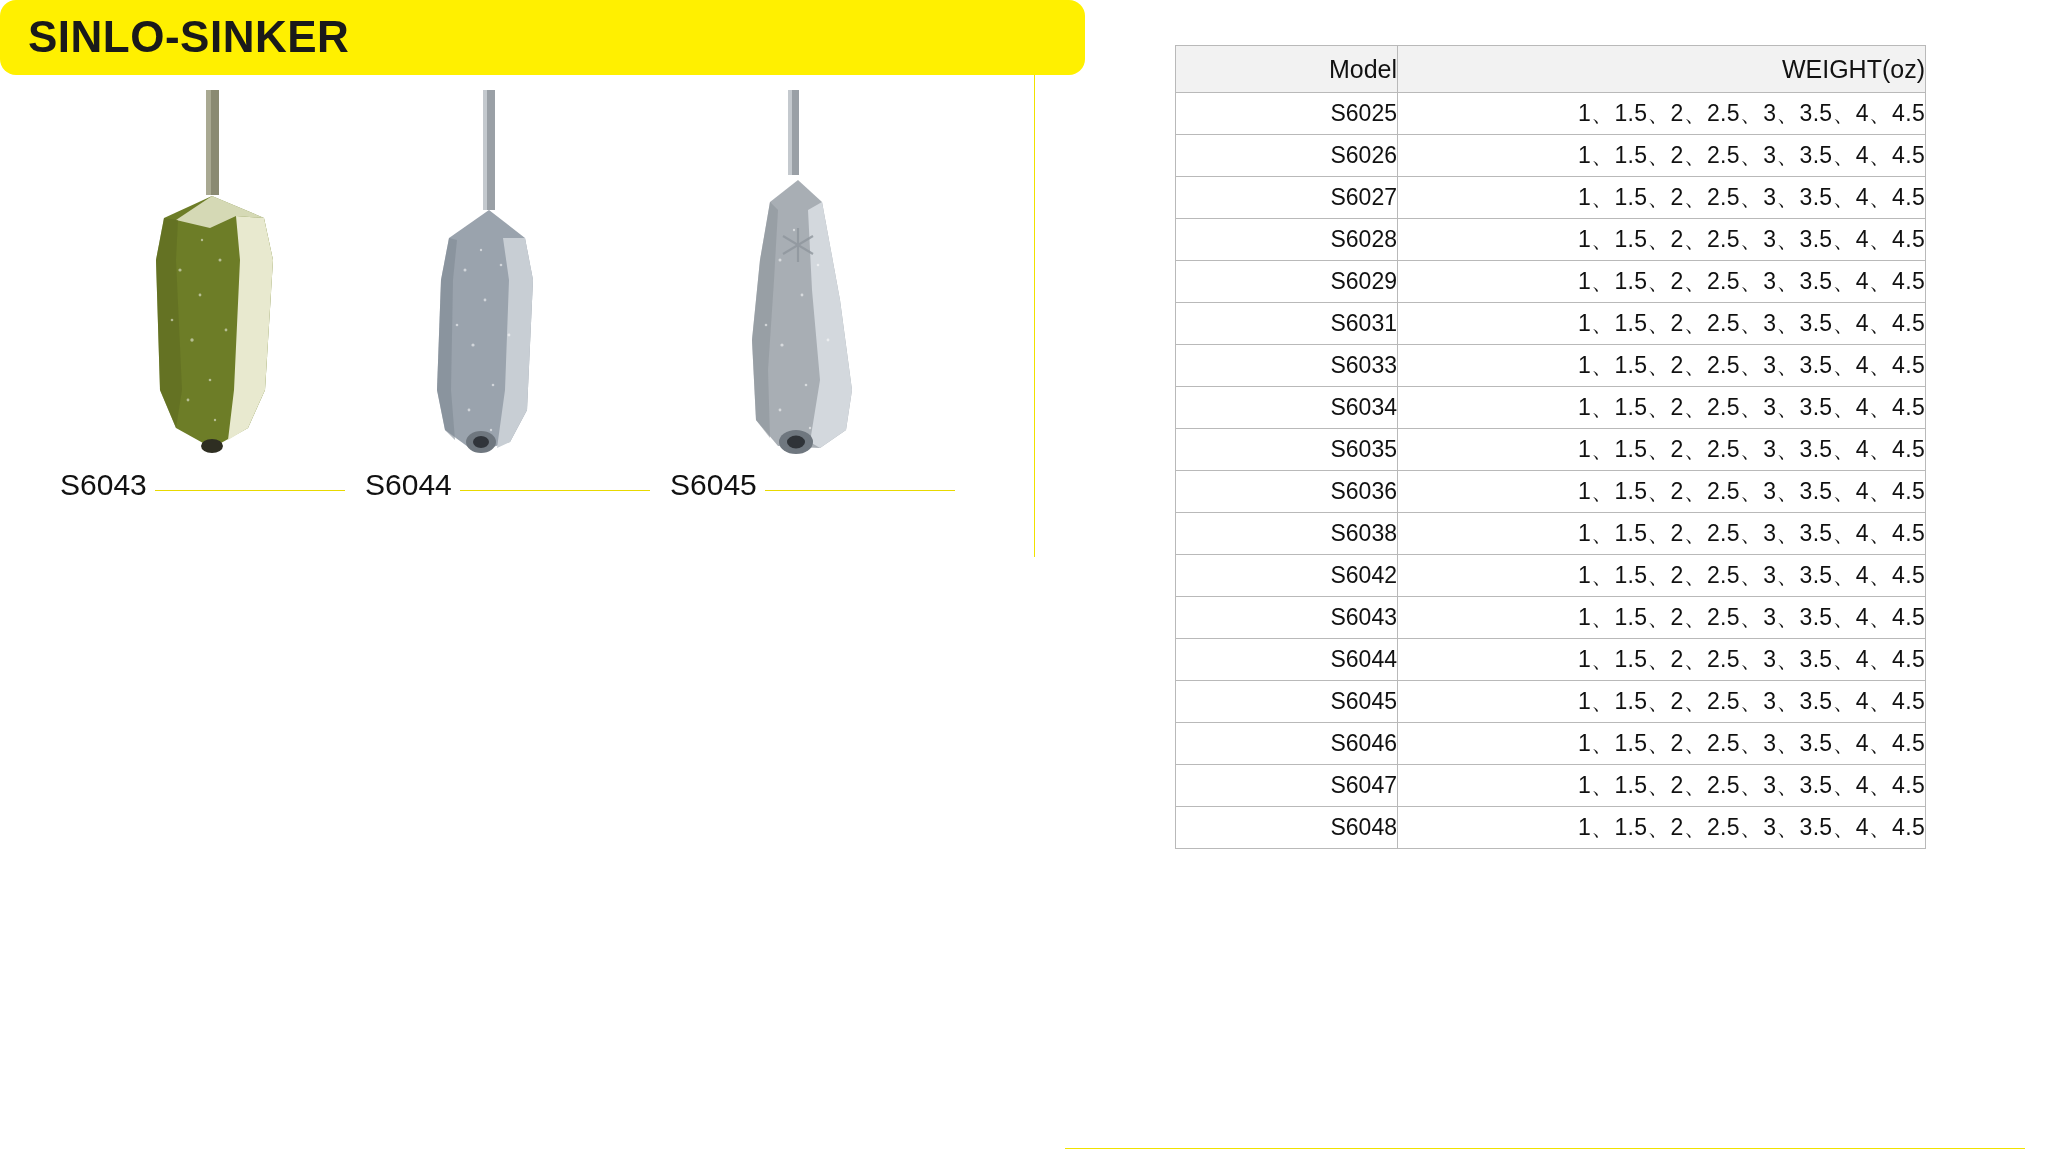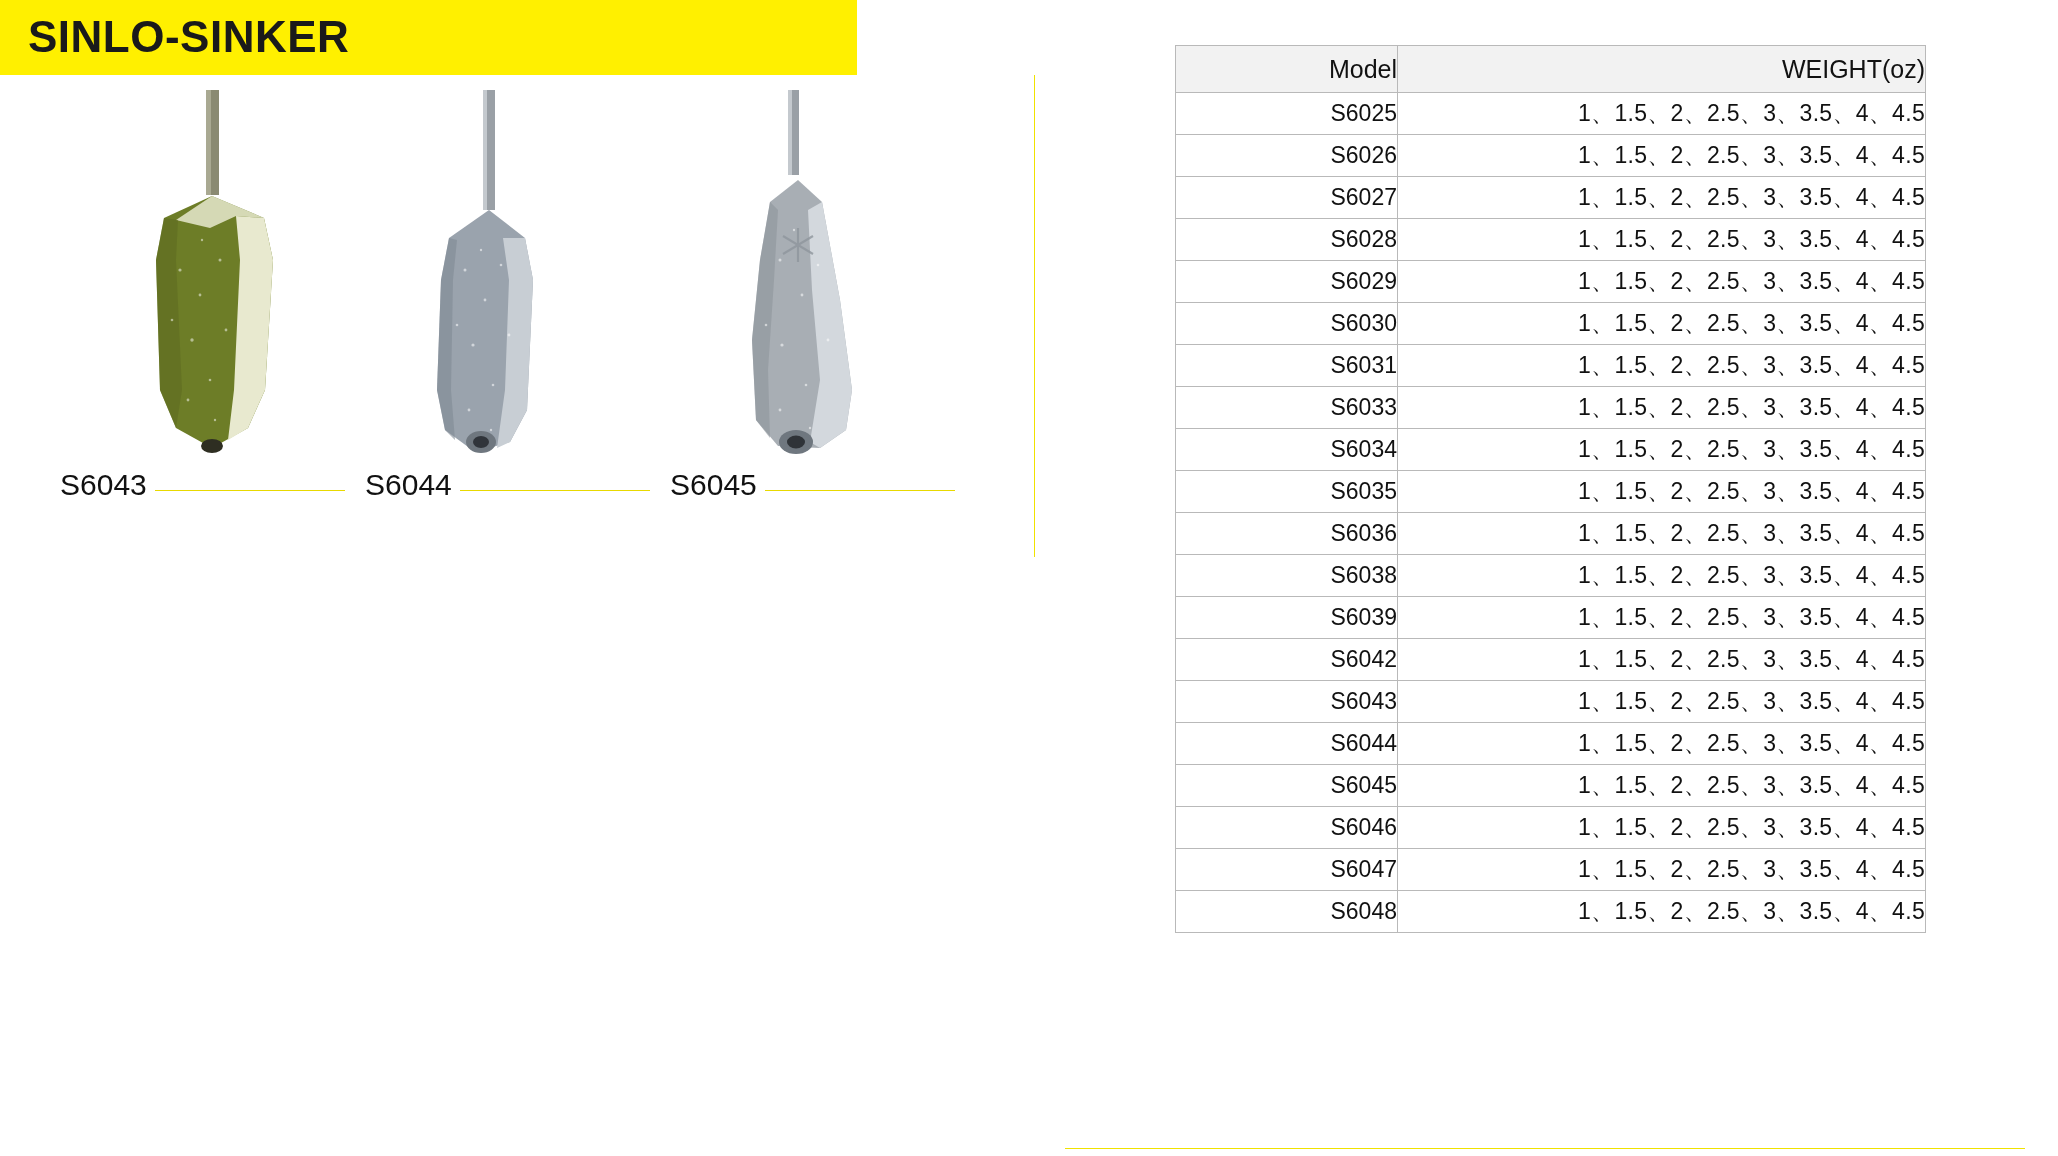--- a/index.html
+++ b/index.html
@@ -21,23 +21,24 @@
     left: 0;
     top: 0;
     width: 1035px;
     height: 560px;
   }
 
   #title-bar {
     position: absolute;
     left: 0;
     top: 0;
-    width: 857px;
+    width: 1085px;
     height: 75px;
     background: #fff000;
+    border-radius: 16px;
   }
   #title-text {
     position: absolute;
     left: 28px;
     top: 12px;
     font-size: 44px;
     font-weight: bold;
     letter-spacing: 0.5px;
     color: #1a1a1a;
     font-family: "Liberation Sans", sans-serif;
@@ -250,24 +251,20 @@
         </tr>
         <tr>
           <td class="model-cell">S6028</td>
           <td class="weight-cell">1、1.5、2、2.5、3、3.5、4、4.5</td>
         </tr>
         <tr>
           <td class="model-cell">S6029</td>
           <td class="weight-cell">1、1.5、2、2.5、3、3.5、4、4.5</td>
         </tr>
         <tr>
-          <td class="model-cell">S6030</td>
-          <td class="weight-cell">1、1.5、2、2.5、3、3.5、4、4.5</td>
-        </tr>
-        <tr>
           <td class="model-cell">S6031</td>
           <td class="weight-cell">1、1.5、2、2.5、3、3.5、4、4.5</td>
         </tr>
         <tr>
           <td class="model-cell">S6033</td>
           <td class="weight-cell">1、1.5、2、2.5、3、3.5、4、4.5</td>
         </tr>
         <tr>
           <td class="model-cell">S6034</td>
           <td class="weight-cell">1、1.5、2、2.5、3、3.5、4、4.5</td>
@@ -275,24 +272,20 @@
         <tr>
           <td class="model-cell">S6035</td>
           <td class="weight-cell">1、1.5、2、2.5、3、3.5、4、4.5</td>
         </tr>
         <tr>
           <td class="model-cell">S6036</td>
           <td class="weight-cell">1、1.5、2、2.5、3、3.5、4、4.5</td>
         </tr>
         <tr>
           <td class="model-cell">S6038</td>
-          <td class="weight-cell">1、1.5、2、2.5、3、3.5、4、4.5</td>
-        </tr>
-        <tr>
-          <td class="model-cell">S6039</td>
           <td class="weight-cell">1、1.5、2、2.5、3、3.5、4、4.5</td>
         </tr>
         <tr>
           <td class="model-cell">S6042</td>
           <td class="weight-cell">1、1.5、2、2.5、3、3.5、4、4.5</td>
         </tr>
         <tr>
           <td class="model-cell">S6043</td>
           <td class="weight-cell">1、1.5、2、2.5、3、3.5、4、4.5</td>
         </tr>

